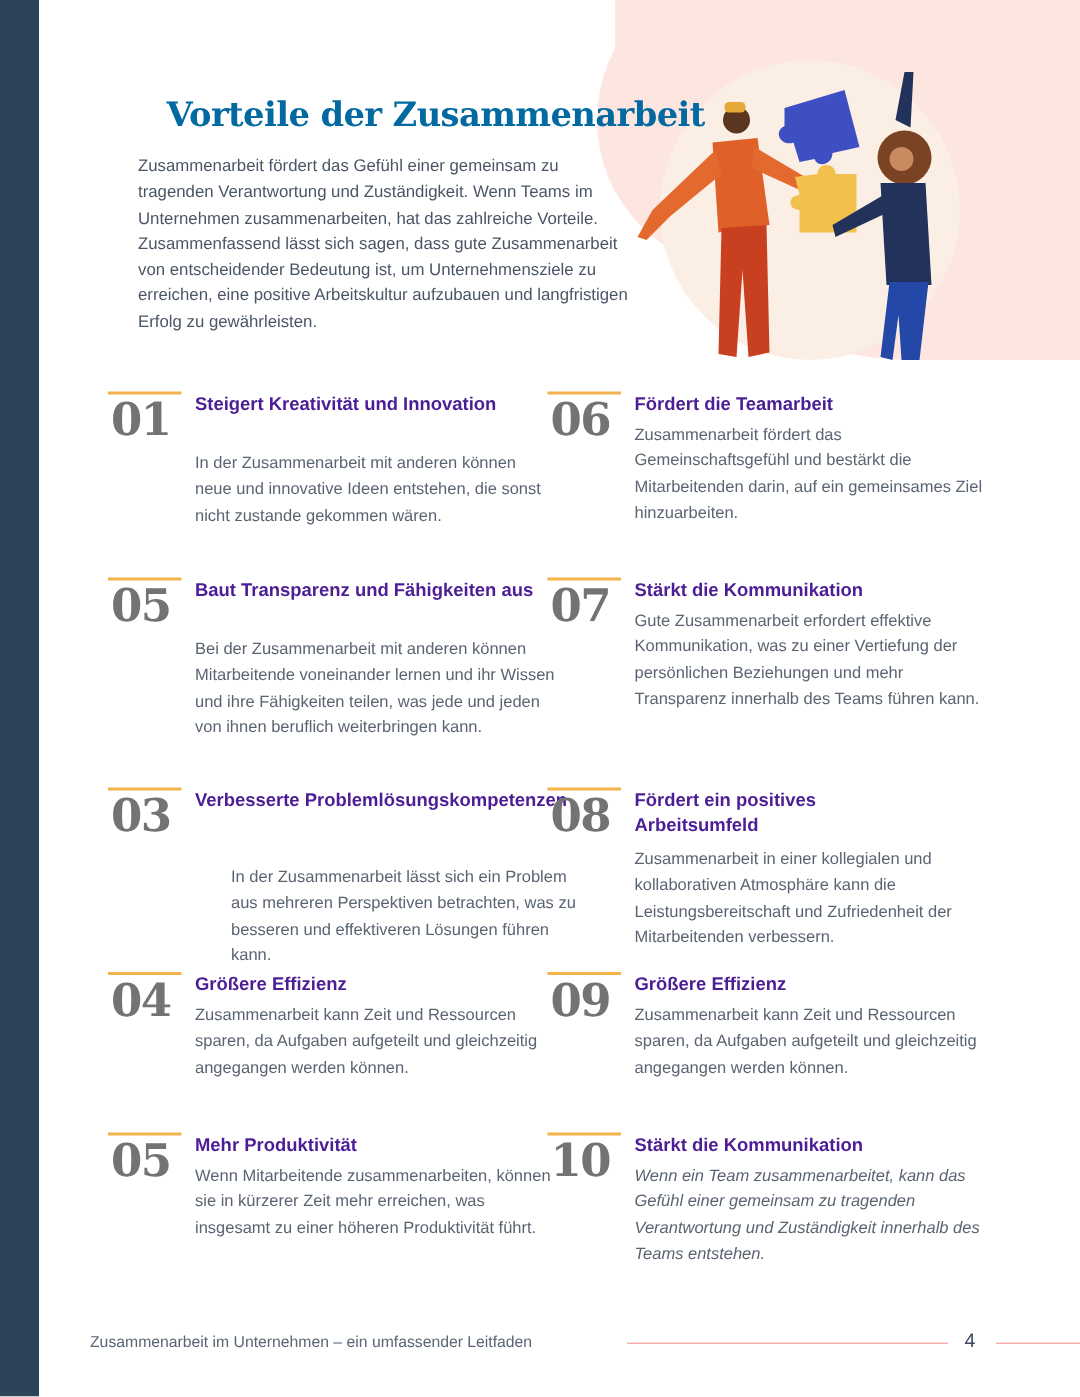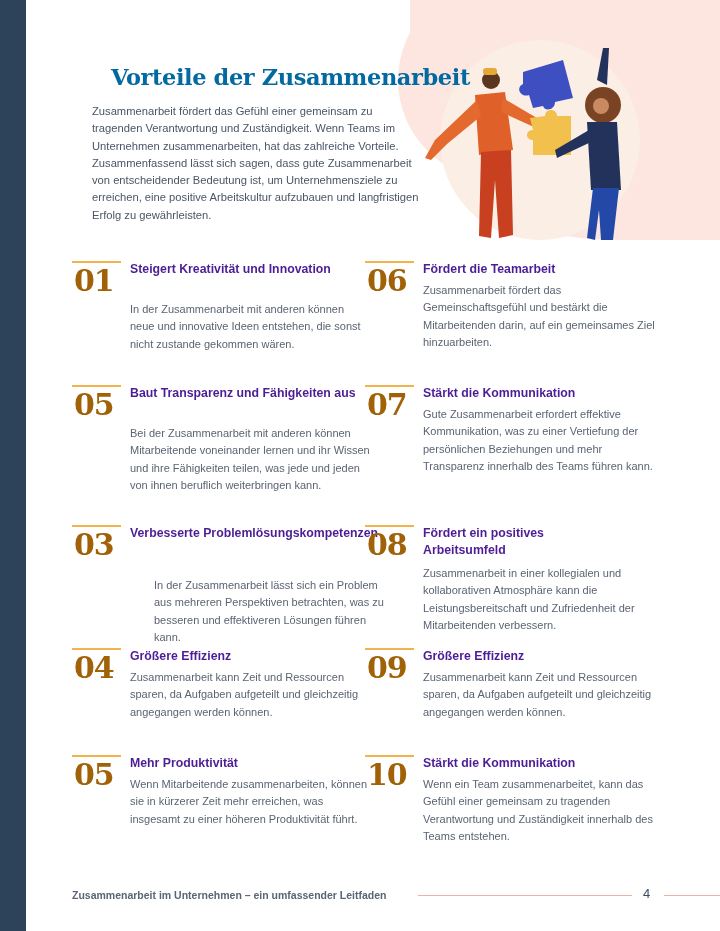--- a/index.html
+++ b/index.html
@@ -36,34 +36,34 @@
       font-size: 11.2px; line-height: 17.3px; color: #4a5566; margin-left: 20px;
     }
 
     .item { position: absolute; width: 300px; }
     .item .rule {
       position: absolute; left: 0; top: 0; width: 49px; height: 2px; background: #f2b24c;
     }
     .item .num {
       position: absolute; left: 2px; top: 2px;
       font-family: "DejaVu Serif", serif; font-weight: bold;
-      font-size: 30px; color: #a16207; letter-spacing: -1px; line-height: 36px;
+      font-size: 30px; color: #737373; letter-spacing: -1px; line-height: 36px;
     }
     .item .head {
       position: absolute; left: 58px; top: 0px; width: 240px;
       font-weight: bold; font-size: 12.3px; line-height: 17px; color: #4c1d95;
     }
     .item .desc {
       position: absolute; left: 58px; width: 240px;
       font-size: 11px; line-height: 17.3px; color: #5a6472;
     }
 
     .footer-text {
-      position: absolute; left: 72px; top: 889px;
-      font-size: 10.5px; color: #5a6575; font-weight: bold;
+      position: absolute; left: 60px; top: 889px;
+      font-size: 10.5px; color: #5a6575;
     }
     .footer-line-1 { position: absolute; left: 418px; top: 895px; width: 214px; height: 1px; background: #f0b2a8; }
     .footer-page {
       position: absolute; left: 643px; top: 886px; font-size: 13px; color: #3d4a5c;
     }
     .footer-line-2 { position: absolute; left: 664px; top: 895px; width: 56px; height: 1px; background: #f0b2a8; }
   </style>
 </head>
 <body>
 
@@ -165,19 +165,19 @@
   <div class="rule"></div>
   <div class="num">09</div>
   <div class="head">Größere Effizienz</div>
   <div class="desc" style="top:21px;">Zusammenarbeit kann Zeit und Ressourcen sparen, da Aufgaben aufgeteilt und gleichzeitig angegangen werden können.</div>
 </div>
 
 <div class="item" style="left:365px; top:755px;">
   <div class="rule"></div>
   <div class="num">10</div>
   <div class="head">Stärkt die Kommunikation</div>
-  <div class="desc" style="top:21px;">Wenn ein Team zusammenarbeitet, kann das Gefühl einer gemeinsam zu tragenden Verantwortung und Zuständigkeit innerhalb des Teams entstehen.</div>
+  <div class="desc" style="top:21px;font-style:italic;">Wenn ein Team zusammenarbeitet, kann das Gefühl einer gemeinsam zu tragenden Verantwortung und Zuständigkeit innerhalb des Teams entstehen.</div>
 </div>
 
 <div class="footer-text">Zusammenarbeit im Unternehmen – ein umfassender Leitfaden</div>
 <div class="footer-line-1"></div>
 <div class="footer-page">4</div>
 <div class="footer-line-2"></div>
 
 </body></html>

